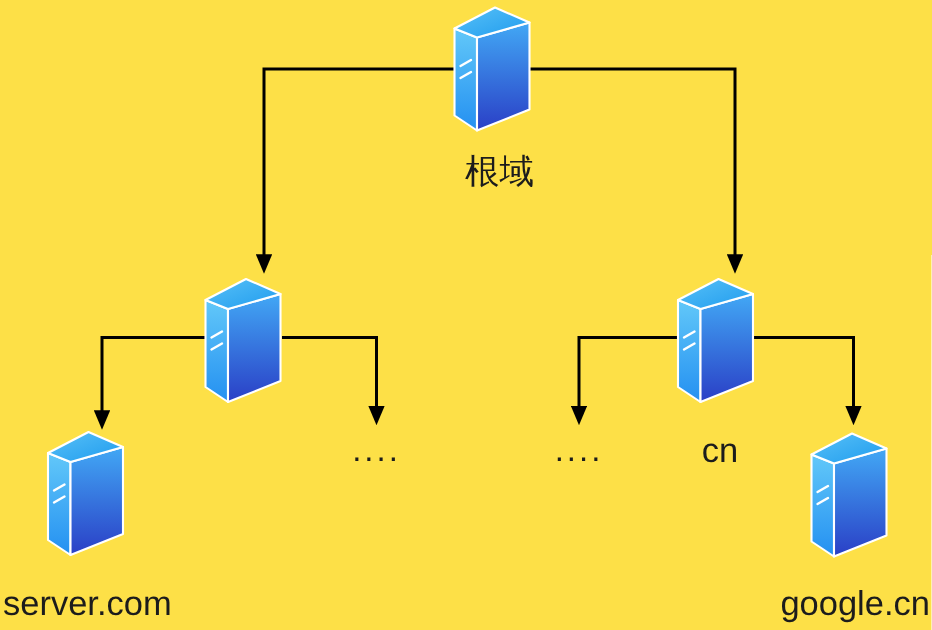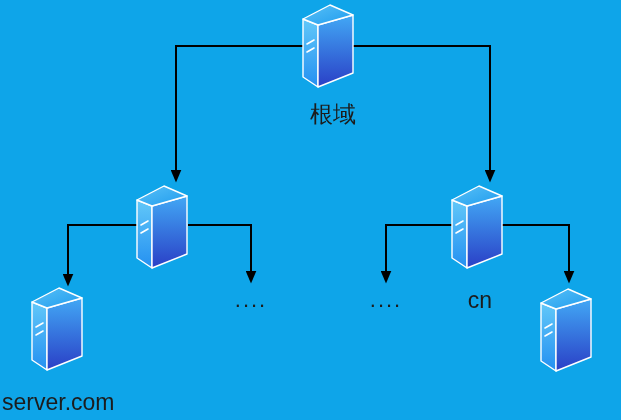--- a/index.html
+++ b/index.html
@@ -5,21 +5,21 @@
   html, body {
     margin: 0;
     padding: 0;
     background: #ffffff;
     font-family: "Liberation Sans", sans-serif;
   }
   .stage {
     position: relative;
     width: 621px;
     height: 420px;
-    background: #0ea5e9;
+    background: #fde047;
     overflow: hidden;
   }
   .canvas {
     position: absolute;
     left: 0;
     top: 0;
     width: 621px;
     height: 420px;
     display: block;
   }
@@ -90,14 +90,15 @@
 
 
   <div class="lbl center dots" style="left:201px; top:287px;">....</div>
 
   <div class="lbl center dots" style="left:336px; top:287px;">....</div>
 
   <div class="lbl center" style="left:430px; top:287px;">cn</div>
 
   <div class="lbl" style="left:2px; top:389px;">server.com</div>
 
+  <div class="lbl right-align" style="left:514px; top:389px;">google.cn</div>
 
 </div>
 
 </body></html>

